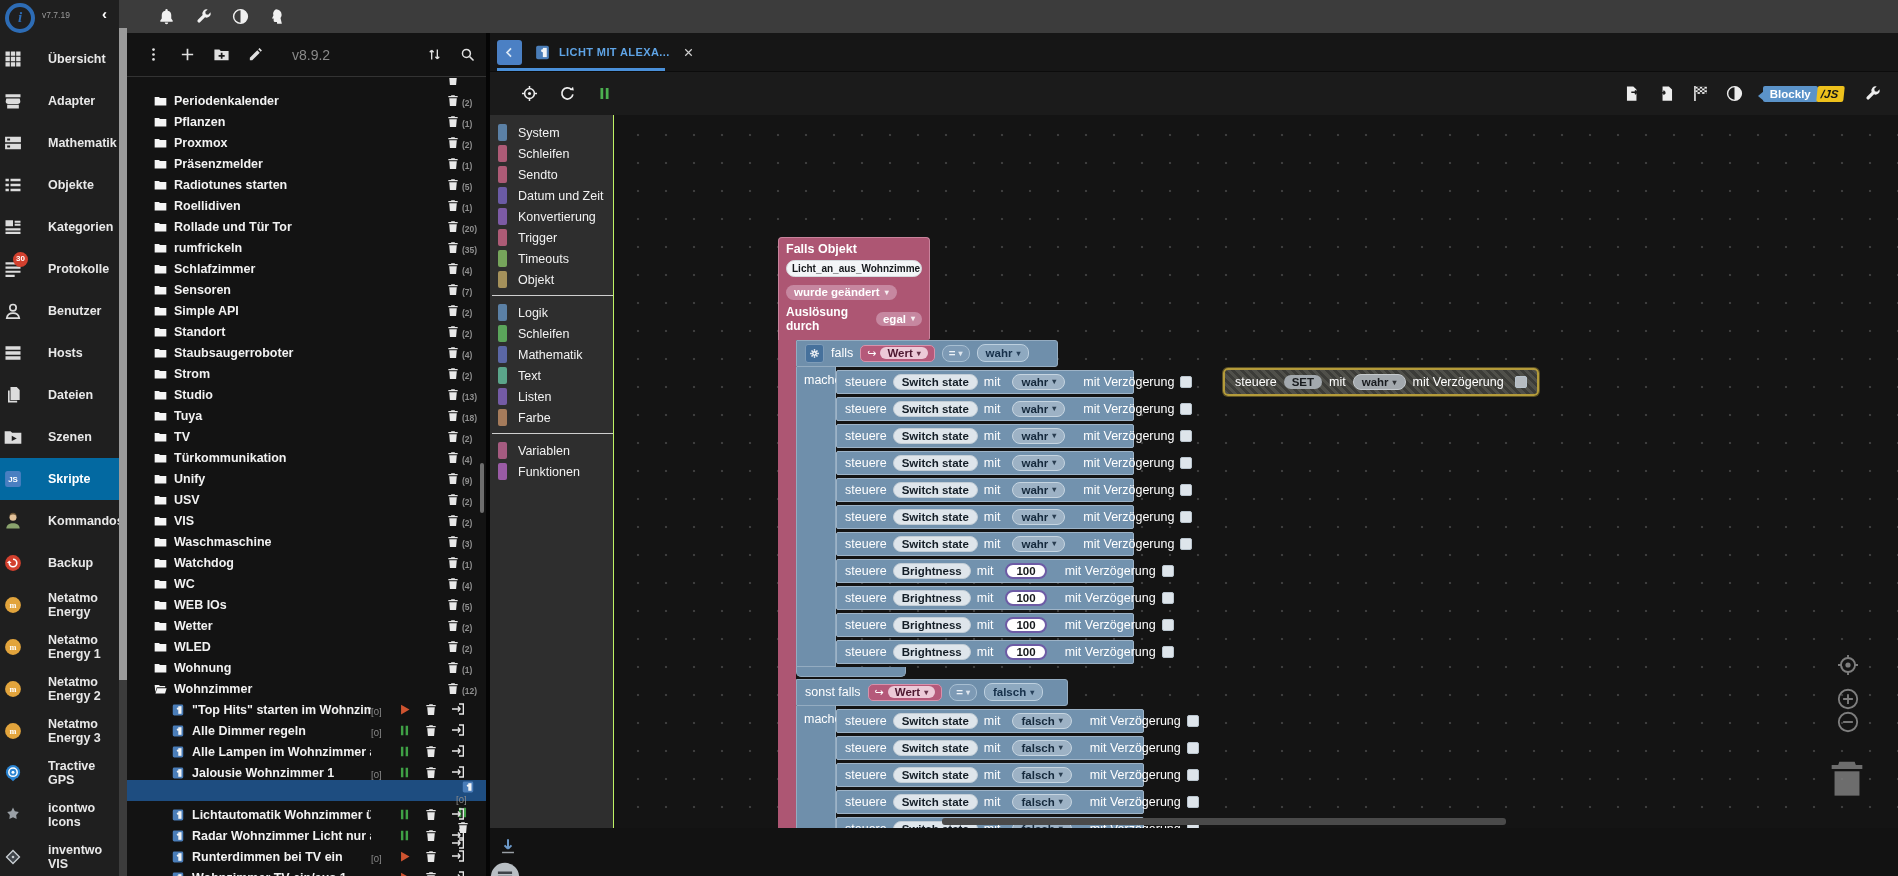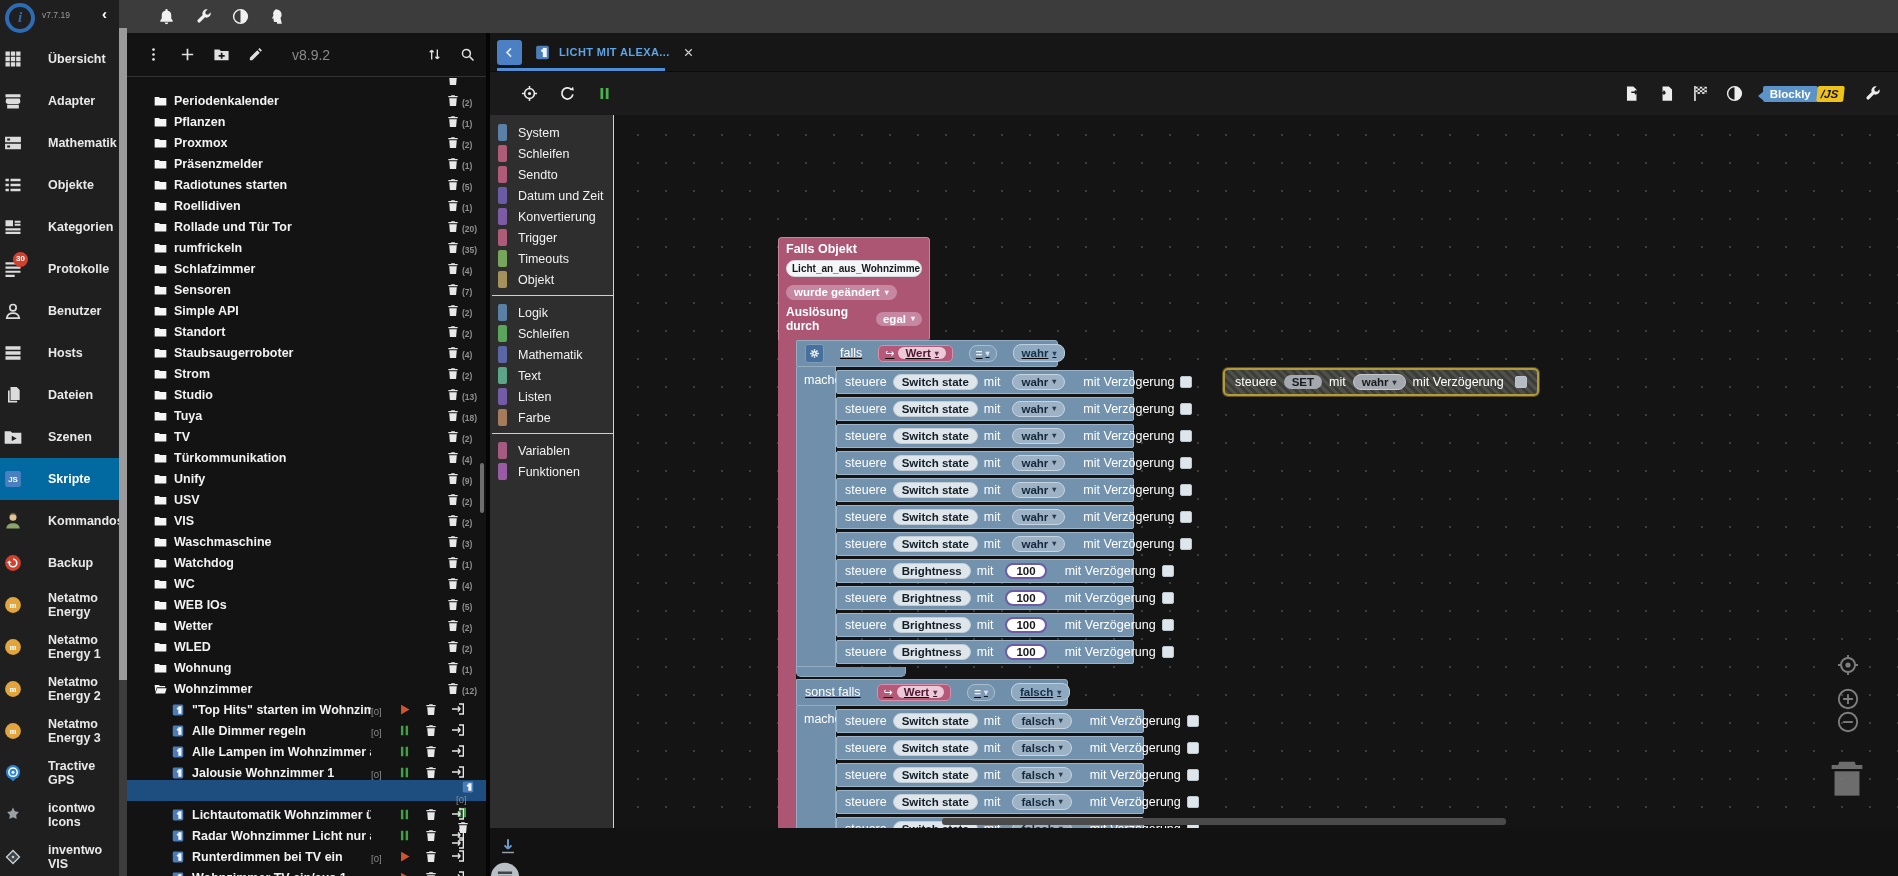--- a/index.html
+++ b/index.html
@@ -102,22 +102,22 @@
   .pink-hd { width:152px; background:#ad5673; border:1px solid #c9839c; border-bottom:none;
              border-radius:4px 4px 2px 0; padding:4px 7px 7px; }
   .ph-title { color:#fff; font-size:12.5px; font-weight:700; margin-bottom:4px; }
   .ph-field { background:#f3f5f7; color:#15181b; font-size:10px; font-weight:700; border-radius:9px;
               padding:2px 5px; white-space:nowrap; overflow:hidden; margin-bottom:5px; border:1px solid #d6dade; }
   .ph-drop { display:inline-flex; align-items:center; gap:5px; background:#c687a0; color:#fff;
              font-size:11.5px; font-weight:700; border-radius:9px; padding:1.5px 8px; margin-bottom:5px; }
   .ph-row { display:flex; align-items:center; gap:6px; color:#fff; font-size:12px; font-weight:700; }
   .ph-row .ph-drop { margin-bottom:0; padding:1px 7px; }
   .pink-wrap { border-left:18px solid #ad5673; }
-  .if-hd { display:flex; align-items:center; gap:16px; background:#6f8fab; border:1px solid #94acc1;
-           height:27px; padding:0 12px 0 8px; width:262px; border-radius:0 3px 3px 0;text-decoration:underline; }
+  .if-hd { display:flex; align-items:center; gap:7px; background:#6f8fab; border:1px solid #94acc1;
+           height:27px; padding:0 12px 0 8px; width:262px; border-radius:0 3px 3px 0; }
   .if-hd.sonst { width:272px; margin-top:2px; }
   .st-lbl { color:#fff; font-size:12.5px; white-space:nowrap; }
   .gear-btn { width:19px; height:19px; background:#46719c; border-radius:3px; display:flex; flex:none;
               align-items:center; justify-content:center; border:1px solid #7e9cb8; }
   .gear-btn .ic { width:13px; height:13px; }
   .cond-pink { display:flex; align-items:center; gap:4px; background:#b5597a; border:1.5px solid #d791ab;
                border-radius:5px; padding:1px 6px; color:#fff; }
   .cond-arrow { font-size:11px; color:#fff; }
   .pill-pink { display:flex; align-items:center; gap:4px; background:#ecc9d7; color:#4d1830;
                font-size:11.5px; font-weight:700; border-radius:8px; padding:0 7px; }

